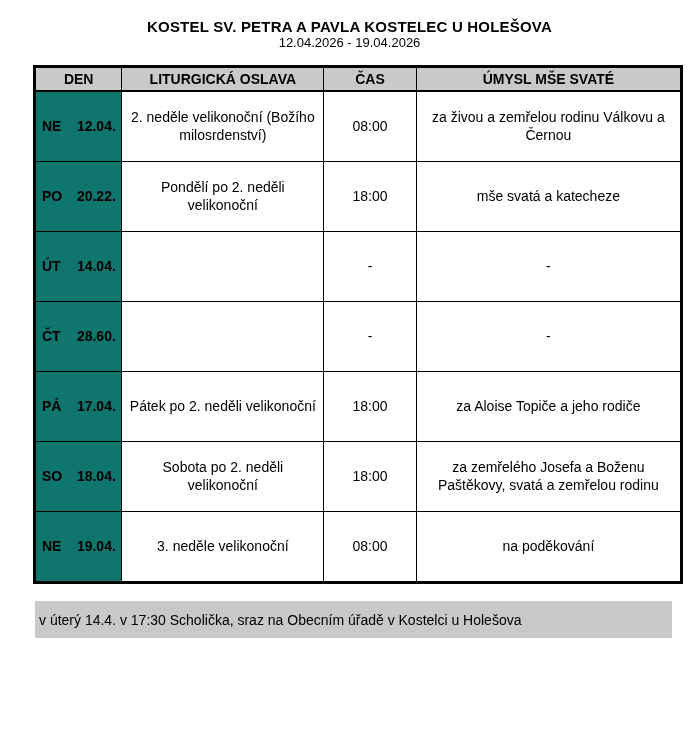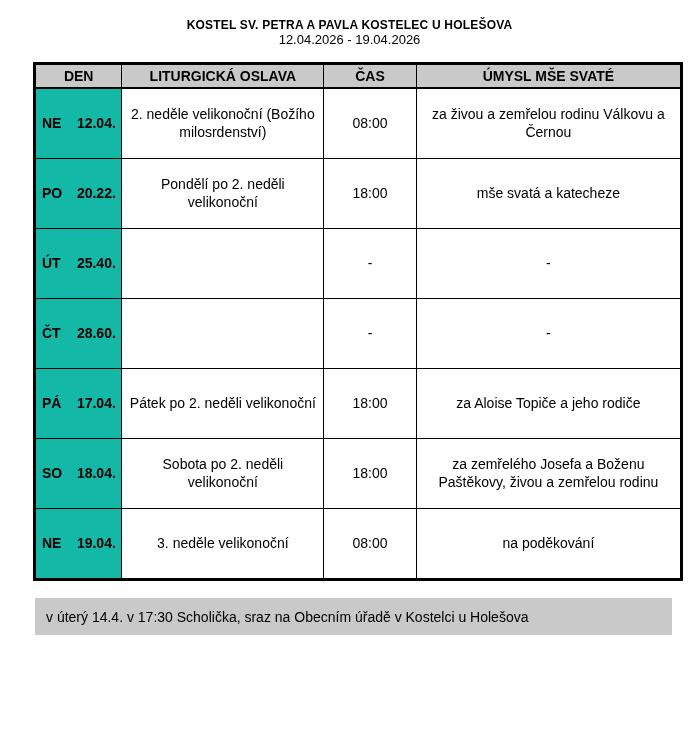--- a/index.html
+++ b/index.html
@@ -19,21 +19,21 @@
   .titles {
     text-align: center;
     padding-top: 13px;
   }
   .title-line1 {
     font-size: 15px;
     font-weight: bold;
     letter-spacing: 0.2px;
   }
   .title-line2 {
-    font-size: 12px;
+    font-size: 15px;
     font-weight: bold;
     margin-top: 5px;
     letter-spacing: 0.2px;
   }
   .title-dates {
     font-size: 13px;
   }
   table.schedule {
     border-collapse: collapse;
     table-layout: fixed;
@@ -58,21 +58,21 @@
   table.schedule td {
     font-size: 14px;
     height: 65px;
     text-align: center;
     vertical-align: middle;
     padding: 2px 4px;
     background: #ffffff;
     line-height: 1.25;
   }
   table.schedule td.day-cell {
-    background: #14b8a6;
+    background: #0f766e;
     font-weight: bold;
     text-align: left;
     padding-left: 6px;
     white-space: nowrap;
   }
   .day-abbr {
     display: inline-block;
     min-width: 22px;
   }
   .day-date {
@@ -80,21 +80,21 @@
     margin-left: 9px;
   }
   .note-bar {
     margin: 17px 0 0 35px;
     width: 637px;
     height: 37px;
     background: #c9c9c9;
     display: flex;
     align-items: center;
     box-sizing: border-box;
-    padding-left: 11px;
+    padding-left: 4px;
     font-size: 14px;
   }
 </style>
 </head>
 <body>
 
 <div class="page">
 
   <div class="titles">
     <div class="title-line2">KOSTEL SV. PETRA A PAVLA KOSTELEC U HOLEŠOVA</div>
@@ -133,21 +133,21 @@
         <span class="day-date">20.22.</span>
       </td>
       <td>Pondělí po 2. neděli velikonoční</td>
       <td>18:00</td>
       <td>mše svatá a katecheze</td>
     </tr>
 
     <tr>
       <td class="day-cell">
         <span class="day-abbr">ÚT</span>
-        <span class="day-date">25.40.</span>
+        <span class="day-date">14.04.</span>
       </td>
       <td></td>
       <td>-</td>
       <td>-</td>
     </tr>
 
 
     <tr>
       <td class="day-cell">
         <span class="day-abbr">ČT</span>
@@ -168,21 +168,21 @@
       <td>za Aloise Topiče a jeho rodiče</td>
     </tr>
 
     <tr>
       <td class="day-cell">
         <span class="day-abbr">SO</span>
         <span class="day-date">18.04.</span>
       </td>
       <td>Sobota po 2. neděli velikonoční</td>
       <td>18:00</td>
-      <td>za zemřelého Josefa a Boženu Paštěkovy, živou a zemřelou rodinu</td>
+      <td>za zemřelého Josefa a Boženu Paštěkovy, svatá a zemřelou rodinu</td>
     </tr>
 
     <tr>
       <td class="day-cell">
         <span class="day-abbr">NE</span>
         <span class="day-date">19.04.</span>
       </td>
       <td>3. neděle velikonoční</td>
       <td>08:00</td>
       <td>na poděkování</td>

